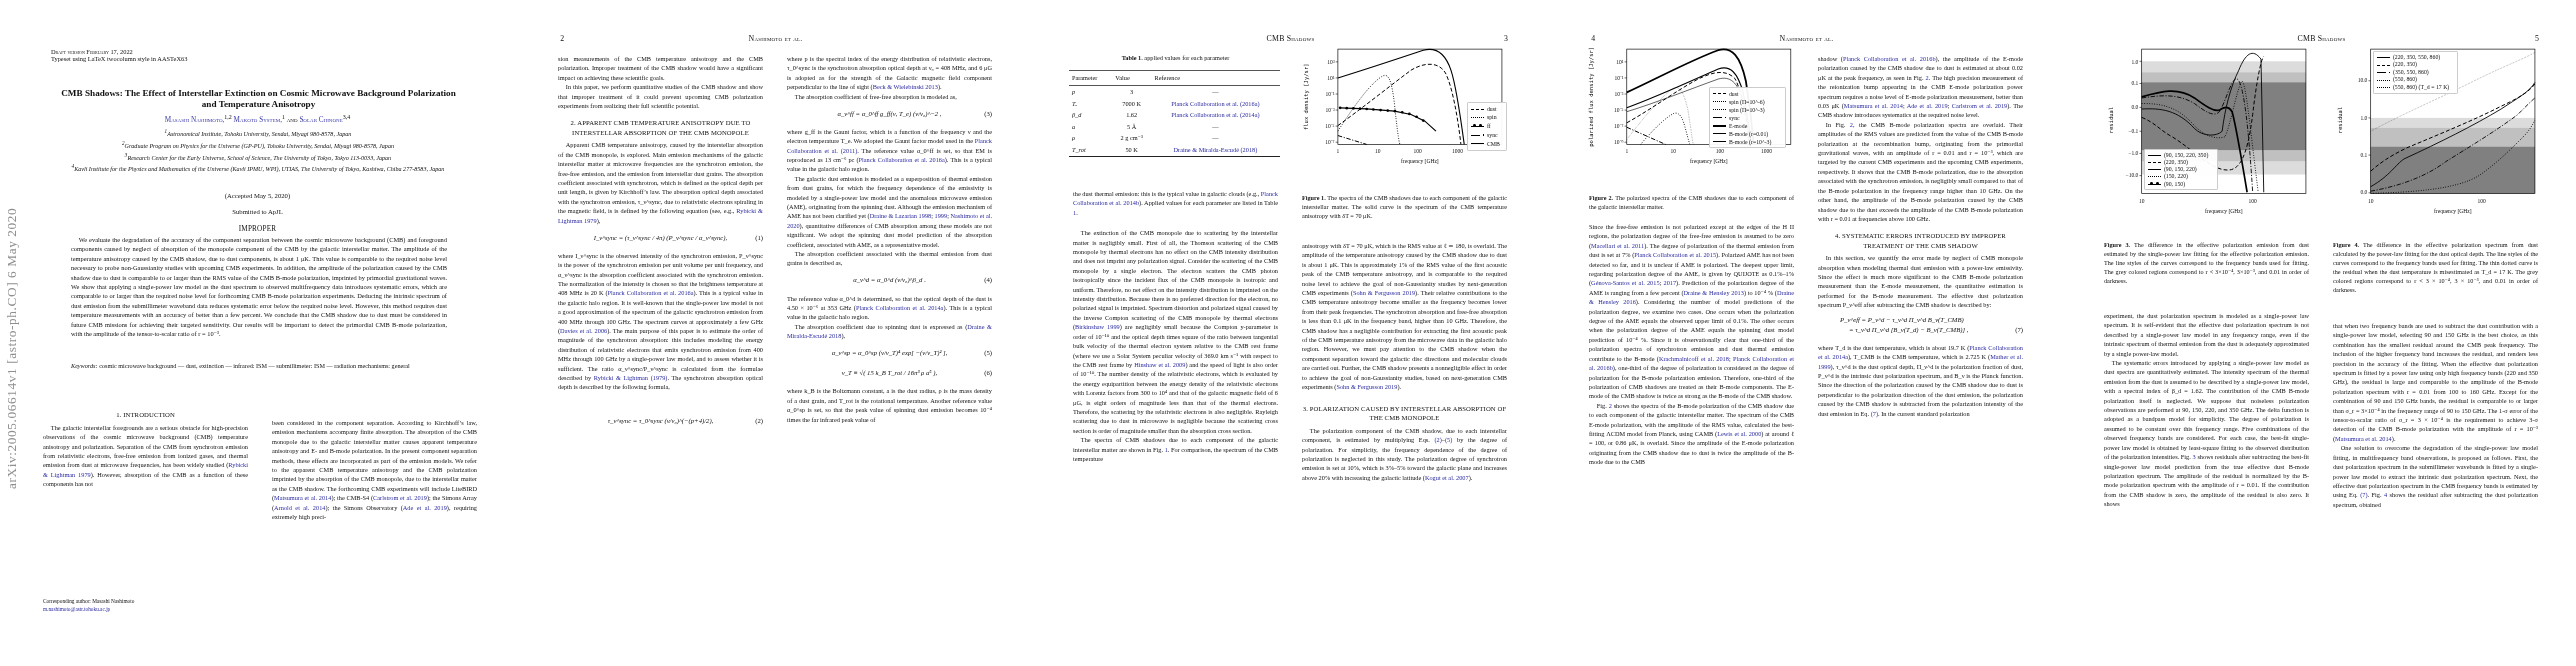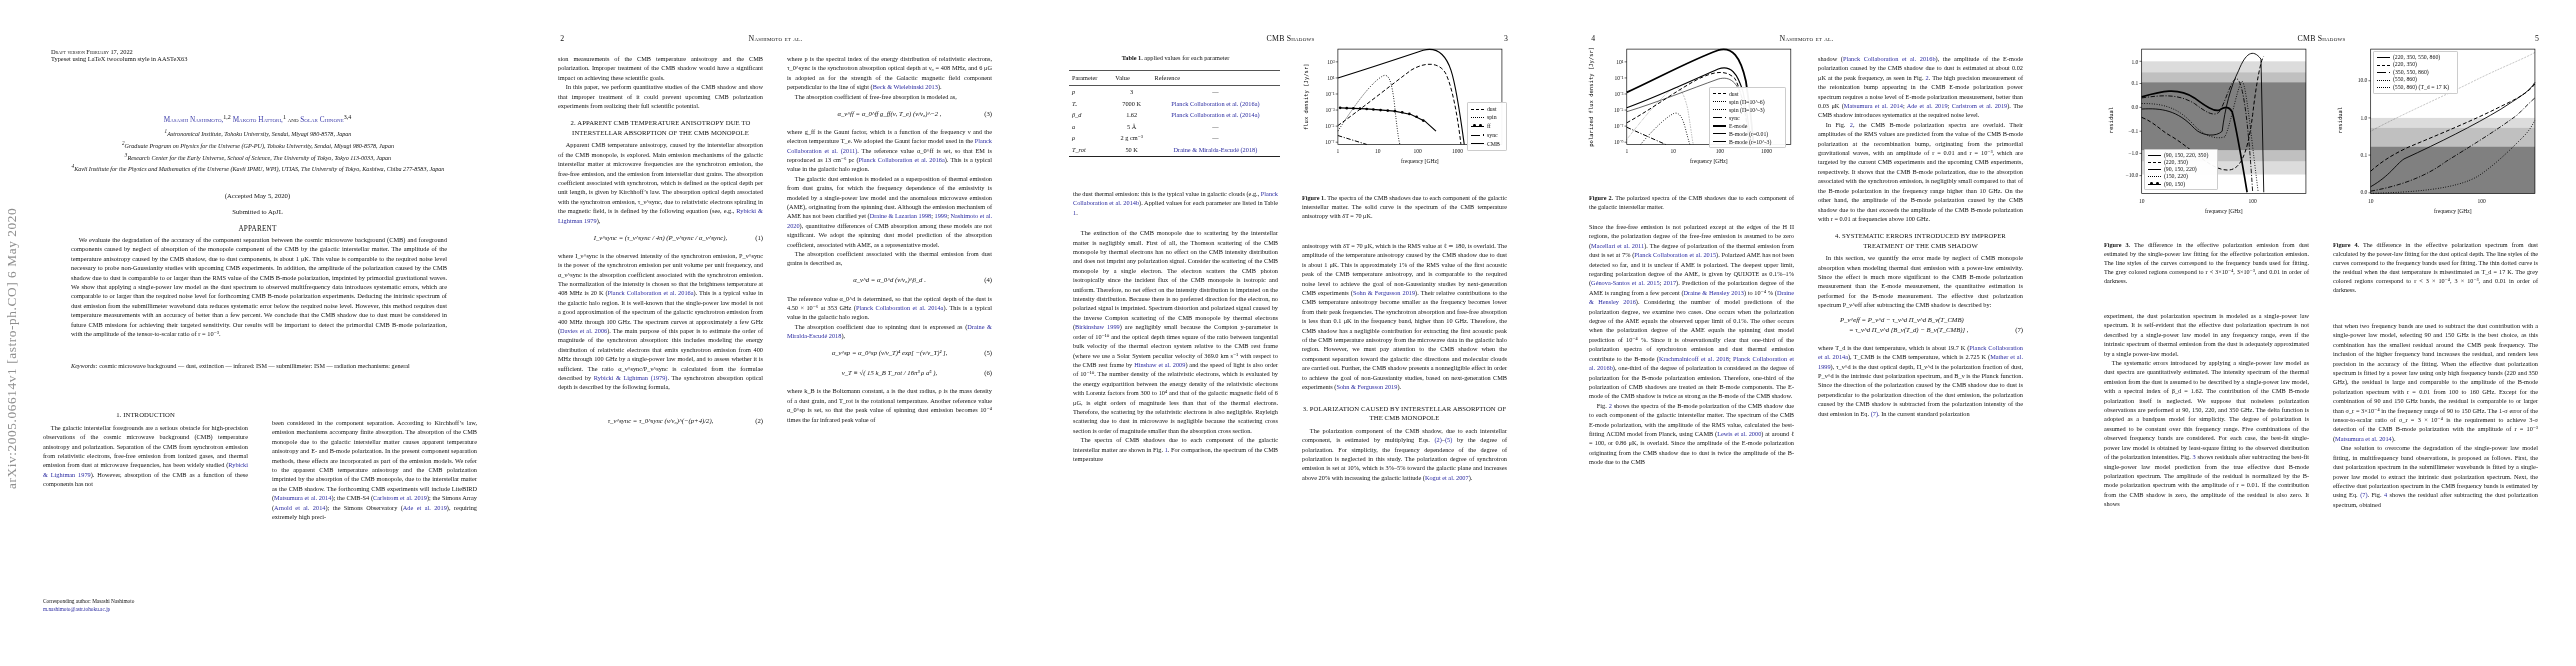--- a/index.html
+++ b/index.html
@@ -63,35 +63,39 @@
 <body>
 
 <div class="page p1">
   <div class="draft">
     <div class="sc">Draft version February 17, 2022</div>
     <div>Typeset using LaTeX twocolumn style in AASTeX63</div>
   </div>
   <div class="arxiv">
       <span>arXiv:2005.06614v1  [astro-ph.CO]  6 May 2020</span>
     </div>
+  <div class="title">
+    <div>CMB Shadows: The Effect of Interstellar Extinction on Cosmic Microwave Background Polarization</div>
+    <div>and Temperature Anisotropy</div>
+  </div>
   <div class="authors">
     <span class="a">Masashi Nashimoto,</span><sup>1,2</sup>
-    <span class="a">Makoto Hattori,</span><sup>1</sup>
+    <span class="a">Makoto System,</span><sup>1</sup>
     <span>and</span>
     <span class="a">Solar Chinone</span><sup>3,4</sup>
   </div>
   <div class="affil">
     <div><sup>1</sup><span>Astronomical Institute, Tohoku University, Sendai, Miyagi 980-8578, Japan</span></div>
     <div><sup>2</sup><span>Graduate Program on Physics for the Universe (GP-PU), Tohoku University, Sendai, Miyagi 980-8578, Japan</span></div>
     <div><sup>3</sup><span>Research Center for the Early Universe, School of Science, The University of Tokyo, Tokyo 113-0033, Japan</span></div>
     <div><sup>4</sup><span>Kavli Institute for the Physics and Mathematics of the Universe (Kavli IPMU, WPI), UTIAS, The University of Tokyo, Kashiwa, Chiba 277-8583, Japan</span></div>
   </div>
   <div class="accepted">(Accepted May 5, 2020)</div>
   <div class="submitted">Submitted to ApJL</div>
-  <div class="abshead">APPARENT</div>
+  <div class="abshead">IMPROPER</div>
   <div class="abstract">We evaluate the degradation of the accuracy of the component separation between the cosmic microwave background (CMB) and foreground components caused by neglect of absorption of the monopole component of the CMB by the galactic interstellar matter. The amplitude of the temperature anisotropy caused by the CMB shadow, due to dust components, is about 1 μK. This value is comparable to the required noise level necessary to probe non-Gaussianity studies with upcoming CMB experiments. In addition, the amplitude of the polarization caused by the CMB shadow due to dust is comparable to or larger than the RMS value of the CMB B-mode polarization, imprinted by primordial gravitational waves. We show that applying a single-power law model as the dust spectrum to observed multifrequency data introduces systematic errors, which are comparable to or larger than the required noise level for forthcoming CMB B-mode polarization experiments. Deducing the intrinsic spectrum of dust emission from the submillimeter waveband data reduces systematic error below the required noise level. However, this method requires dust temperature measurements with an accuracy of better than a few percent. We conclude that the CMB shadow due to dust must be considered in future CMB missions for achieving their targeted sensitivity. Our results will be important to detect the primordial CMB B-mode polarization, with the amplitude of the tensor-to-scalar ratio of r = 10⁻³.</div>
   <div class="keywords"><i>Keywords:</i> <span>cosmic microwave background — dust, extinction — infrared: ISM — submillimeter: ISM — radiation mechanisms: general</span></div>
 
   <div class="col l" style="top:410px;">
     <div class="sec" style="margin-top:0">1. INTRODUCTION</div>
     <p class="ind"><span>The galactic interstellar foregrounds are a serious obstacle for high-precision observations of the cosmic microwave background (CMB) temperature anisotropy and polarization. Separation of the CMB from synchrotron emission from relativistic electrons, free-free emission from ionized gases, and thermal emission from dust at microwave frequencies, has been widely studied (</span><span class="cite">Rybicki &amp; Lightman 1979</span><span>). However, absorption of the CMB as a function of these components has not</span></p>
   </div>
   <div class="col r" style="top:418px;">
     <p><span>been considered in the component separation. According to Kirchhoff’s law, emission mechanisms accompany finite absorption. The absorption of the CMB monopole due to the galactic interstellar matter causes apparent temperature anisotropy and E- and B-mode polarization. In the present component separation methods, these effects are incorporated as part of the emission models. We refer to the apparent CMB temperature anisotropy and the CMB polarization imprinted by the absorption of the CMB monopole, due to the interstellar matter as the CMB shadow. The forthcoming CMB experiments will include LiteBIRD (</span><span class="cite">Matsumura et al. 2014</span><span>); the CMB-S4 (</span><span class="cite">Carlstrom et al. 2019</span><span>); the Simons Array (</span><span class="cite">Arnold et al. 2014</span><span>); the Simons Observatory (</span><span class="cite">Ade et al. 2019</span><span>), requiring extremely high preci-</span></p>
   </div>

